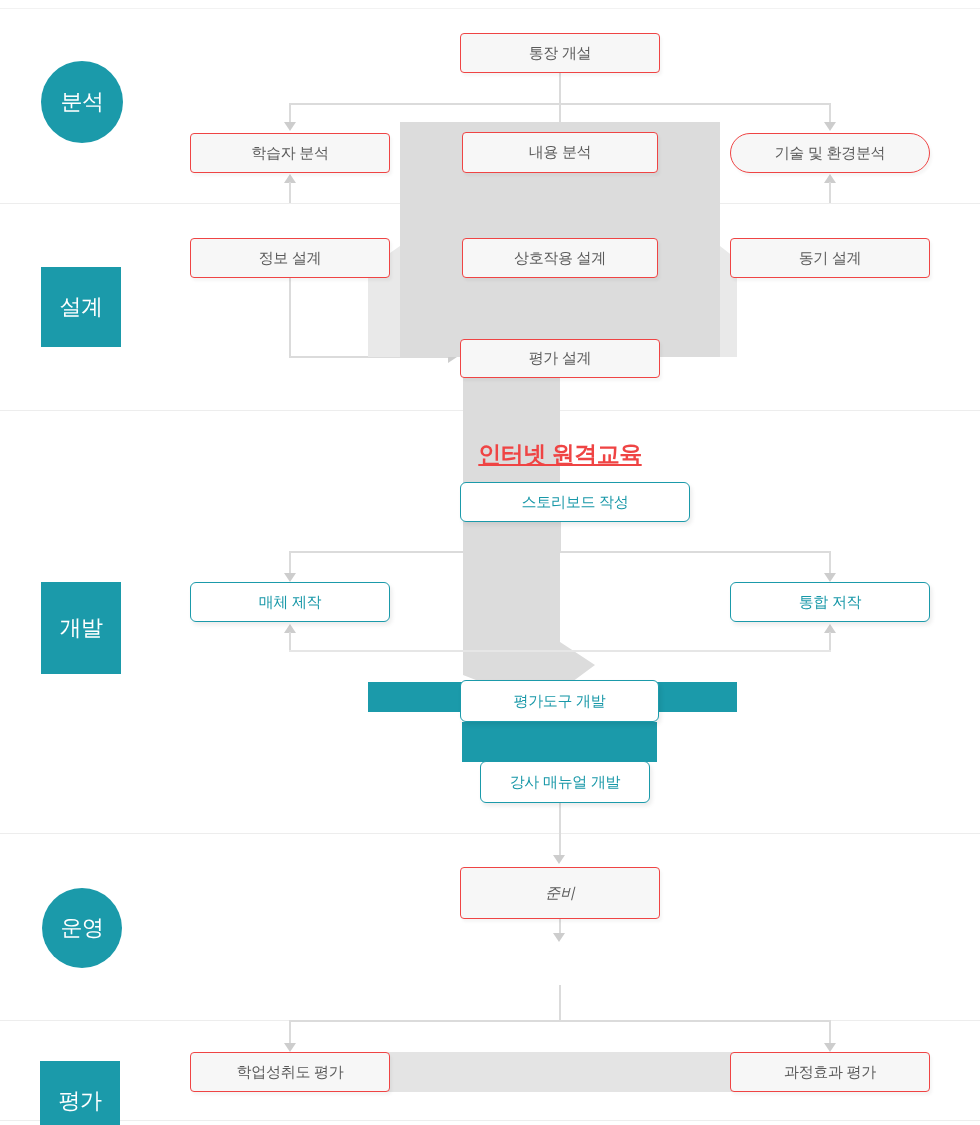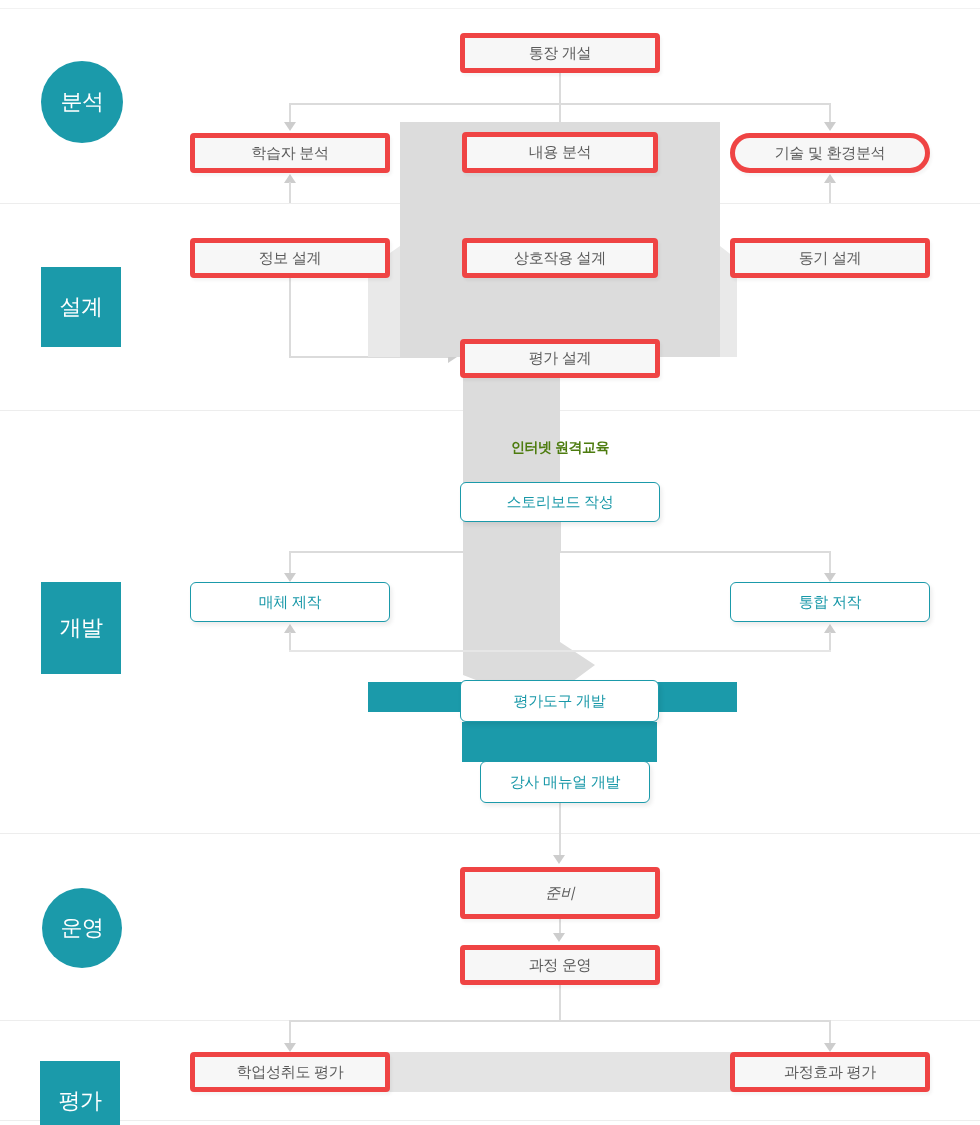--- a/index.html
+++ b/index.html
@@ -21,32 +21,32 @@
   .shape{position:absolute;}
   .gray-block{background:#dcdcdc;}
   .gray-wing{background:#e9e9e9;}
   .gray-col{background:#dcdcdc;}
   .teal-fill{background:#1b9aaa;}
   .lightband{background:#e4e4e4;}
 
   
   .box{position:absolute;display:flex;align-items:center;justify-content:center;
        font-size:15px;letter-spacing:-0.3px;box-sizing:border-box;}
-  .box-light{background:#f7f7f7;border:5px solid #ef4444;border-radius:4px;color:#5a5a5a;
+  .box-light{background:#f7f7f7;border:1px solid #ef4444;border-radius:4px;color:#5a5a5a;
        box-shadow:2px 3px 3px rgba(0,0,0,0.04);}
   .box-teal{background:#ffffff;border:1.5px solid #1b9aaa;border-radius:6px;color:#1898a8;
        box-shadow:2px 3px 4px rgba(0,0,0,0.08);}
 
   
   .stage{position:absolute;display:flex;align-items:center;justify-content:center;
        background:#1b9aaa;color:#ffffff;font-size:22px;letter-spacing:-0.5px;}
   .stage.circle{border-radius:50%;}
 
-  .center-title{position:absolute;text-align:center;font-size:14px;font-weight:bold;
-       color:#4d7c0f;letter-spacing:-0.5px;}
+  .center-title{position:absolute;text-align:center;font-size:23px;font-weight:bold;
+       color:#ef4444;letter-spacing:-0.5px;text-decoration:underline;}
 </style>
 </head>
 <body>
 
 <div class="canvas">
 
   <div class="divider" style="top:8px;background:#f2f2f2;"></div>
   <div class="divider" style="top:203px;"></div>
   <div class="divider" style="top:410px;"></div>
   <div class="divider" style="top:833px;"></div>
@@ -124,25 +124,24 @@
   <div class="box box-light" style="left:190px;top:133px;width:200px;height:40px;">학습자 분석</div>
   <div class="box box-light" style="left:462px;top:132px;width:196px;height:41px;">내용 분석</div>
   <div class="box box-light" style="left:730px;top:133px;width:200px;height:40px;border-radius:20px;">기술 및 환경분석</div>
 
   <div class="box box-light" style="left:190px;top:238px;width:200px;height:40px;">정보 설계</div>
   <div class="box box-light" style="left:462px;top:238px;width:196px;height:40px;">상호작용 설계</div>
   <div class="box box-light" style="left:730px;top:238px;width:200px;height:40px;">동기 설계</div>
   <div class="box box-light" style="left:460px;top:339px;width:200px;height:39px;">평가 설계</div>
 
   <div class="center-title" style="left:410px;top:439px;width:300px;">인터넷 원격교육</div>
-  <div class="box box-teal" style="left:460px;top:482px;width:200px;height:40px;">스토리보드 작성</div>
+  <div class="box box-teal" style="left:460px;top:482px;width:230px;height:40px;">스토리보드 작성</div>
   <div class="box box-teal" style="left:190px;top:582px;width:200px;height:40px;">매체 제작</div>
   <div class="box box-teal" style="left:460px;top:680px;width:199px;height:42px;">평가도구 개발</div>
   <div class="box box-teal" style="left:730px;top:582px;width:200px;height:40px;">통합 저작</div>
   <div class="box box-teal" style="left:460px;top:761px;width:170px;height:42px;margin-left:20px;">강사 매뉴얼 개발</div>
 
   <div class="box box-light" style="left:460px;top:867px;width:200px;height:52px;font-style:italic;">준비</div>
-  <div class="box box-light" style="left:460px;top:945px;width:200px;height:40px;">과정 운영</div>
 
   <div class="box box-light" style="left:190px;top:1052px;width:200px;height:40px;">학업성취도 평가</div>
   <div class="box box-light" style="left:730px;top:1052px;width:200px;height:40px;">과정효과 평가</div>
 
 </div>
 
 </body></html>

